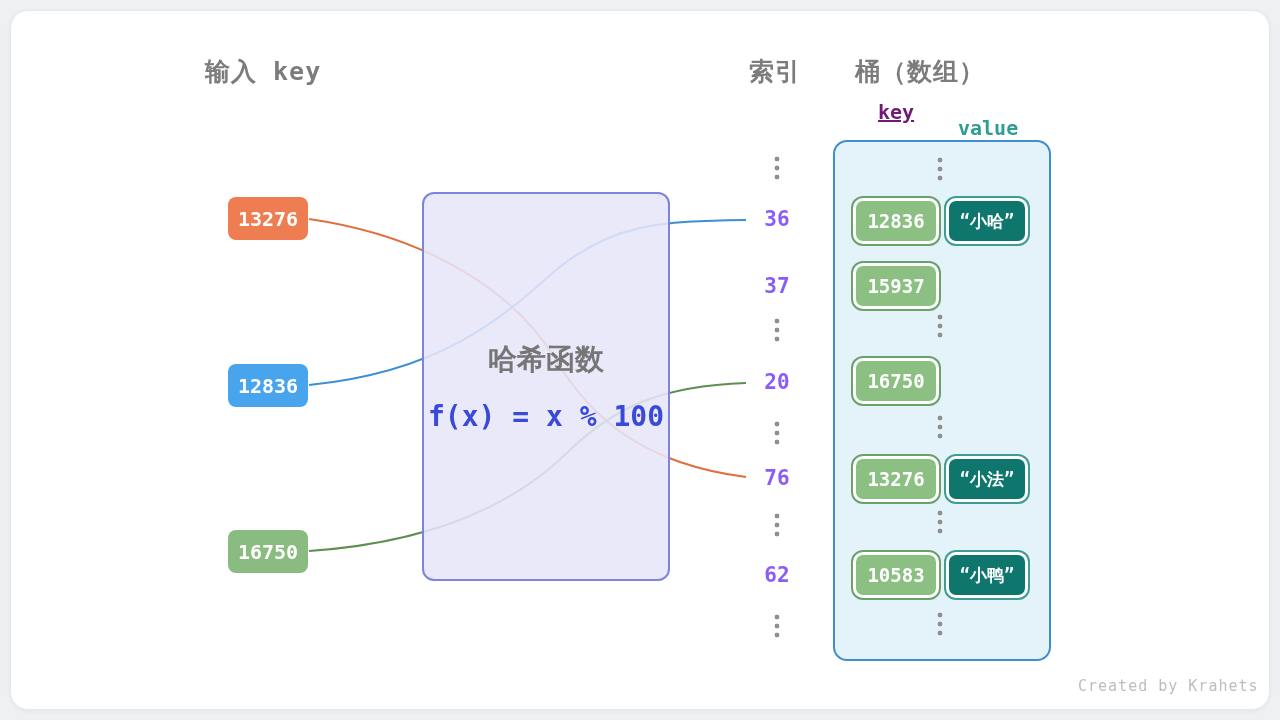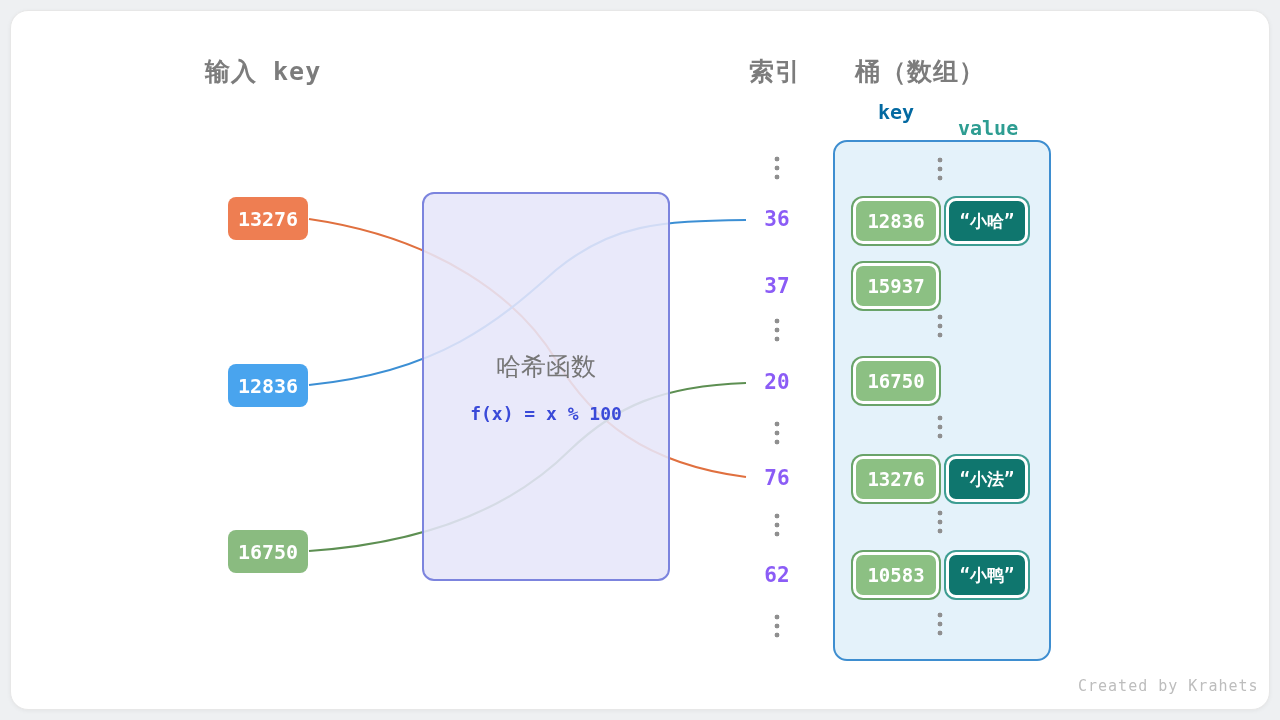--- a/index.html
+++ b/index.html
@@ -5,37 +5,37 @@
   html,body{margin:0;padding:0;width:1280px;height:720px;background:#eef0f2;
     font-family:"DejaVu Sans Mono","DejaVu Sans",monospace;overflow:hidden;position:relative;}
   .abs{position:absolute;}
   .card{left:10px;top:10px;width:1258px;height:698px;background:#ffffff;
     border:1px solid #e7e7e7;border-radius:18px;box-shadow:0 1px 4px rgba(0,0,0,.05);}
   .heading{font-size:25px;color:#7c7c7c;font-weight:bold;letter-spacing:1px;white-space:pre;}
   .t-input{left:205px;top:55px;}
   .t-index{left:749px;top:55px;}
   .t-bucket{left:855px;top:55px;}
   .kvlabel{top:100px;font-size:20px;font-weight:bold;}
-  .key-label{left:878px;color:#0369a1;}
+  .key-label{left:878px;color:#701a75;text-decoration:underline;}
   .value-label{left:958px;color:#2e9d92;margin-top:16px;}
   .flows{left:0;top:0;width:1280px;height:720px;pointer-events:none;}
   .flows path{fill:none;stroke-width:2.2px;}
   .p-orange{stroke:#e0703f;}
   .p-blue{stroke:#3c8fd4;}
   .p-green{stroke:#5d8f52;}
   .inkey{width:80px;height:43px;border-radius:8px;color:#fff;font-size:20px;font-weight:bold;
     display:flex;align-items:center;justify-content:center;}
   .k1{left:228px;top:197px;background:#ee7e52;}
   .k2{left:228px;top:364px;background:#49a4ee;}
   .k3{left:228px;top:530px;background:#8abb80;}
   .hashbox{left:422px;top:192px;width:244px;height:385px;background:rgba(230,230,249,.88);
     border:2px solid #7c84de;border-radius:12px;display:flex;flex-direction:column;
     align-items:center;justify-content:center;gap:20px;}
-  .hname{font-size:25px;font-weight:normal;color:#767676;}
-  .hformula{font-size:18px;font-weight:bold;color:#3a4ad8;white-space:pre;}
+  .hname{font-size:29px;font-weight:bold;color:#767676;}
+  .hformula{font-size:28px;font-weight:bold;color:#3a4ad8;white-space:pre;}
   .idx{width:60px;left:747px;text-align:center;font-size:21px;color:#8b5cf6;font-weight:bold;}
   .i1{top:207px;} .i2{top:274px;} .i3{top:370px;} .i4{top:466px;} .i5{top:563px;}
   .vdots{width:6px;height:26px;
     background-image:radial-gradient(circle at 3px 4px,#8f8f8f 2.1px,rgba(0,0,0,0) 2.7px);
     background-size:6px 9px;background-repeat:repeat-y;}
   .d-idx{left:774px;}
   .di1{top:155px;} .di2{top:317px;} .di3{top:420px;} .di4{top:512px;} .di5{top:613px;}
   .d-bkt{left:937px;}
   .db1{top:156px;} .db2{top:313px;} .db3{top:414px;} .db4{top:509px;} .db5{top:611px;}
   .bucket{left:833px;top:140px;width:214px;height:517px;background:#e4f2fa;

